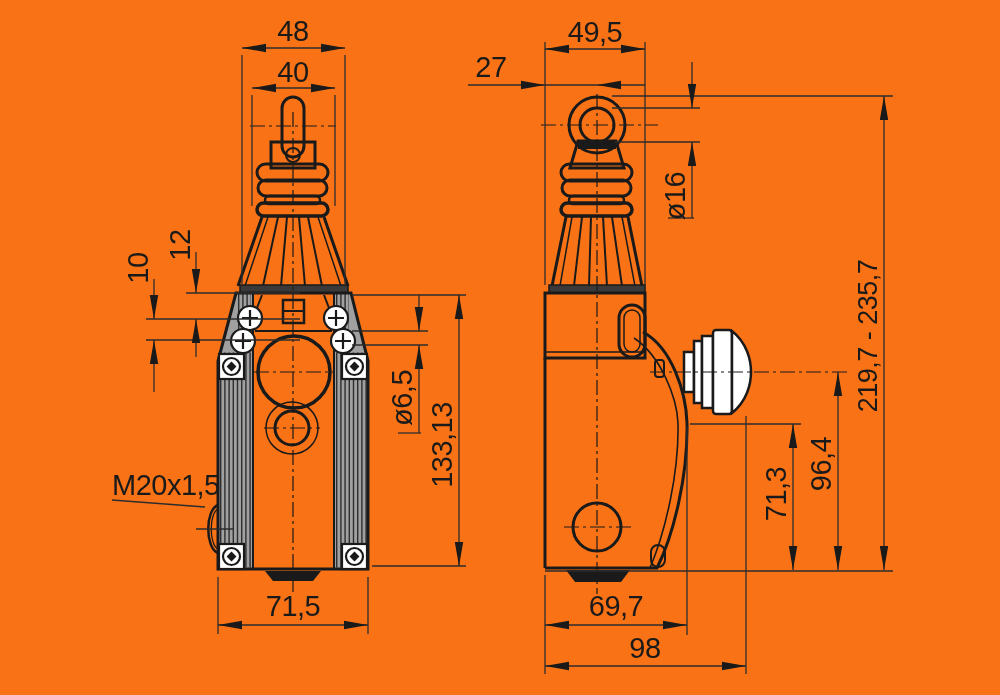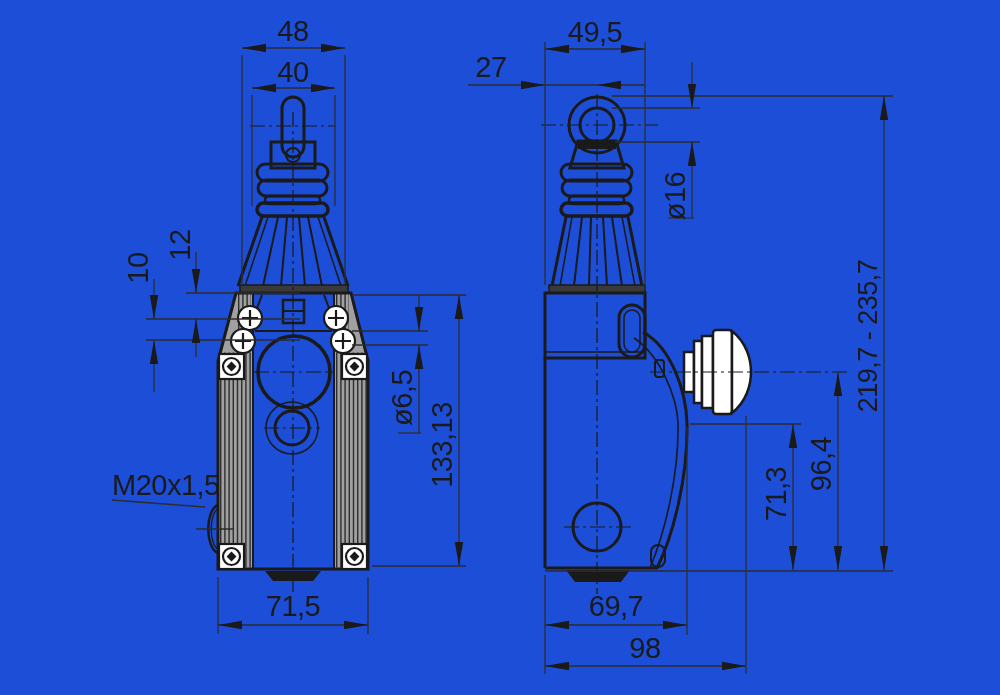--- a/index.html
+++ b/index.html
@@ -1,16 +1,16 @@
 <!DOCTYPE html>
 <html><head>
 <meta charset="utf-8">
 <style>
   html,body{margin:0;padding:0;background:#ffffff;}
-  .stage{width:1000px;height:695px;position:relative;background:#1d4ed8;overflow:hidden;}
+  .stage{width:1000px;height:695px;position:relative;background:#f97316;overflow:hidden;}
   svg{display:block;}
   text{font-family:"Liberation Sans","DejaVu Sans",sans-serif;fill:#1a1a1a;letter-spacing:-0.5px;}
   .dim-txt{font-size:29px;}
   .dim-txt-sm{font-size:27px;}
   .outline{stroke:#1a1a1a;fill:none;}
   .dimline{stroke:#2d2d2d;stroke-width:1.3;fill:none;}
   .arrow{fill:#1a1a1a;stroke:none;}
   .cline{stroke:#1a1a1a;stroke-width:1.2;fill:none;stroke-dasharray:15,4,3,4;}
 </style>
 </head>

